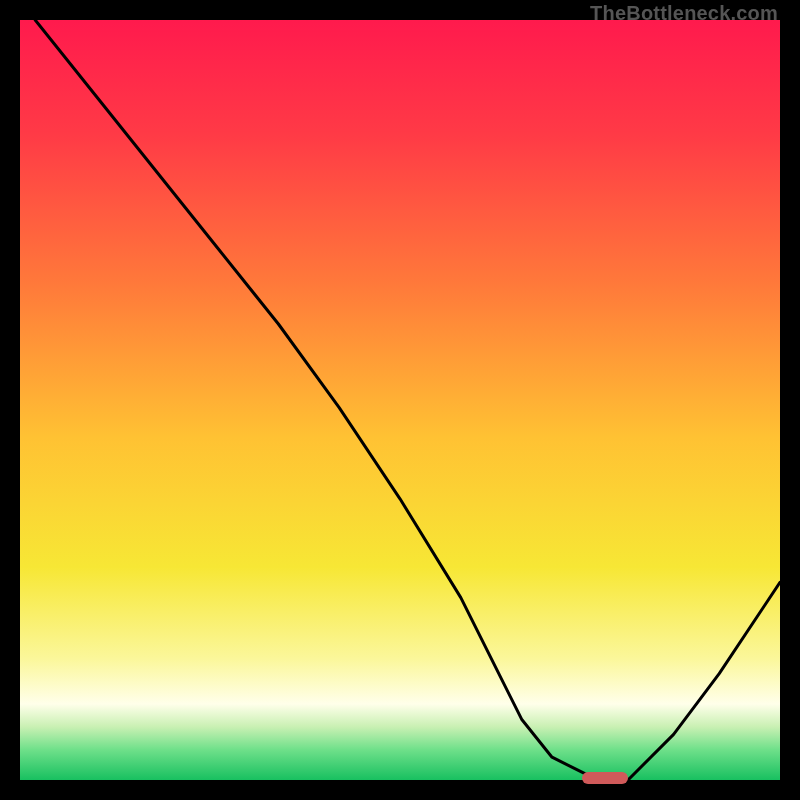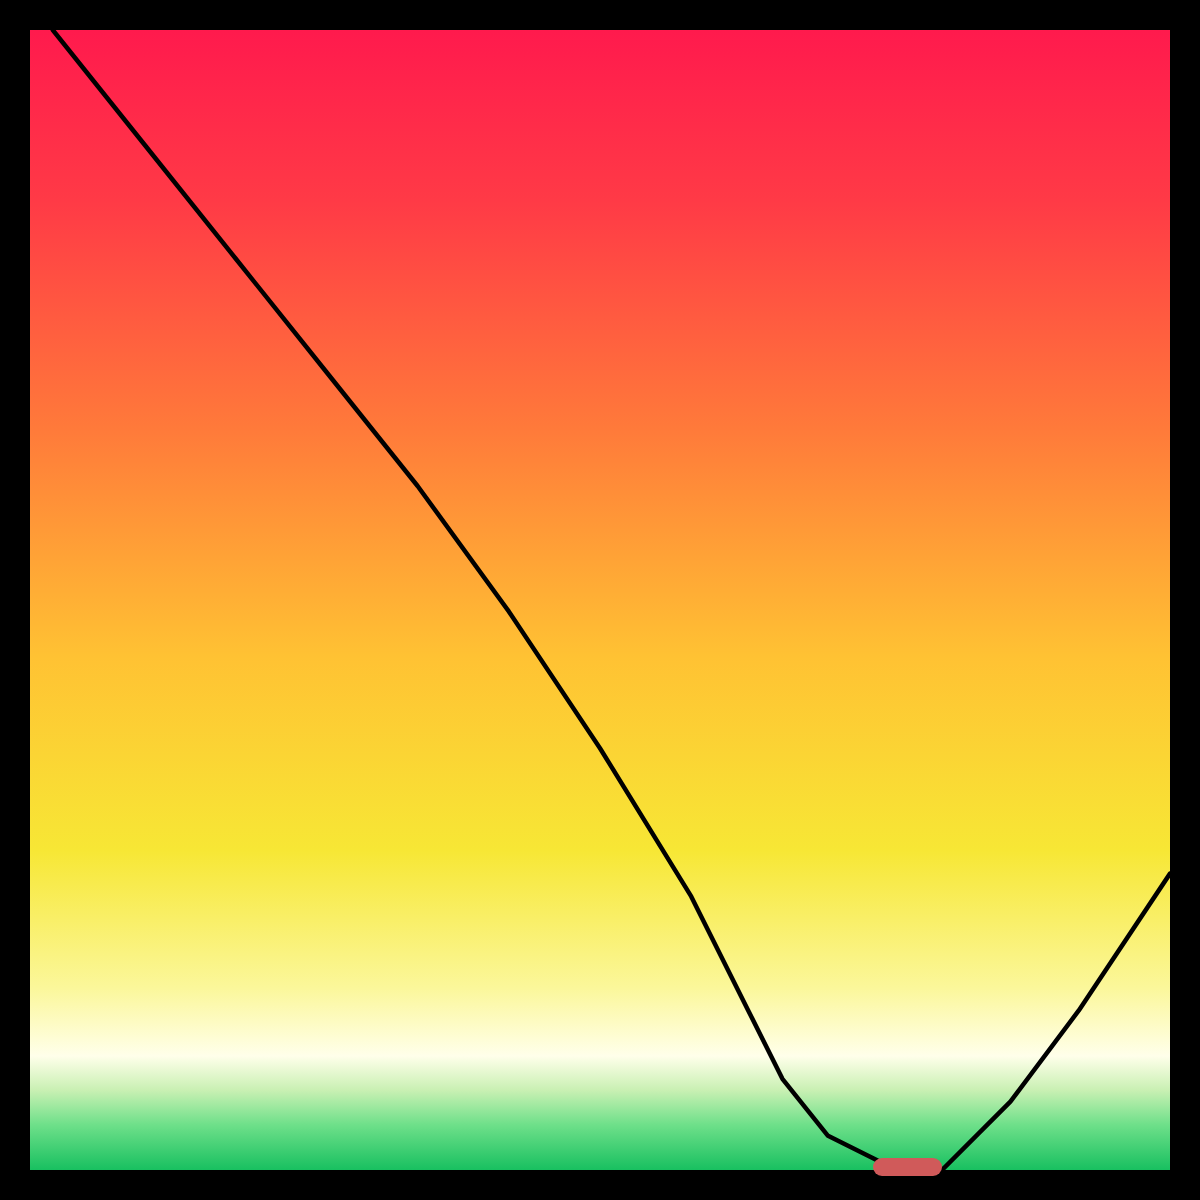--- a/index.html
+++ b/index.html
@@ -49,20 +49,21 @@
   .marker {
     position: absolute;
     background: #d05a5a;
     border-radius: 6px;
   }
 </style>
 </head>
 <body>
 
 <div class="frame">
+  <div class="watermark">TheBottleneck.com</div>
   <div class="plot">
     <svg class="gradient" viewBox="0 0 760 760" preserveAspectRatio="none">
       <defs>
         <linearGradient id="bg-grad" x1="0" y1="0" x2="0" y2="1">
             <stop offset="0%" stop-color="#ff1a4d"></stop>
             <stop offset="15%" stop-color="#ff3a46"></stop>
             <stop offset="35%" stop-color="#ff7a3a"></stop>
             <stop offset="55.00000000000001%" stop-color="#ffc233"></stop>
             <stop offset="72%" stop-color="#f7e735"></stop>
             <stop offset="84%" stop-color="#fbf79a"></stop>

